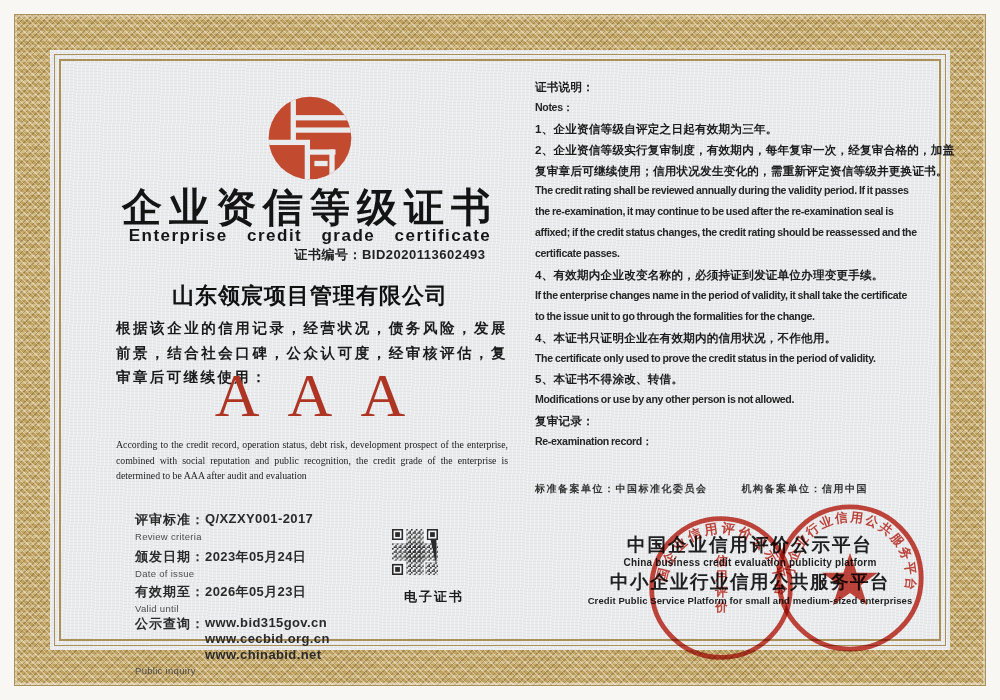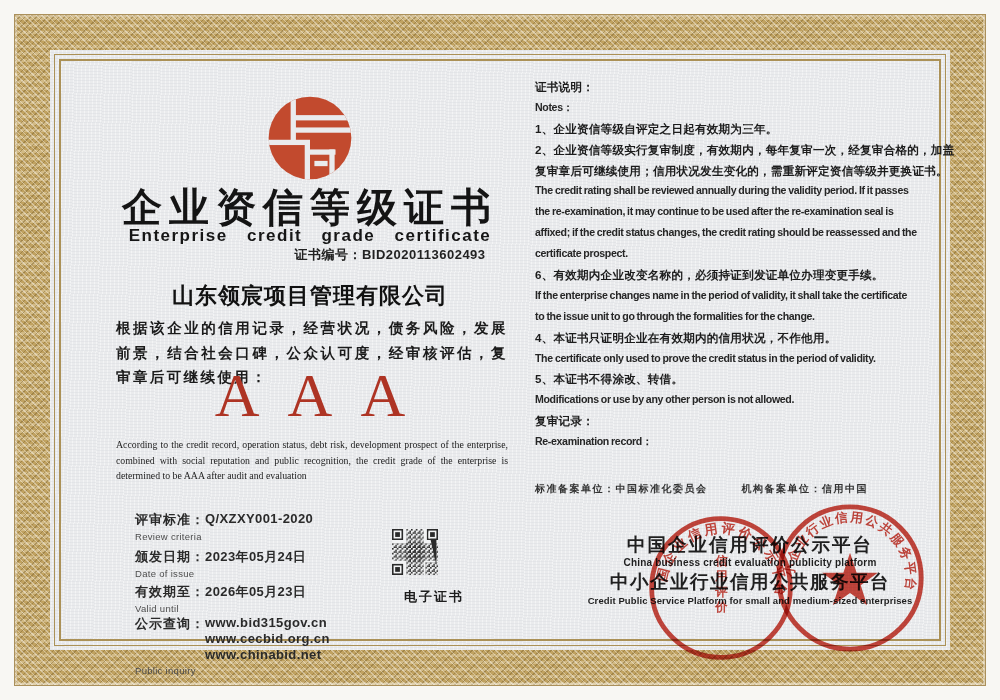--- a/index.html
+++ b/index.html
@@ -106,21 +106,21 @@
   <div class="cert-no"><span>证书编号：</span><span>BID2020113602493</span></div>
 
   <div class="company">山东领宸项目管理有限公司</div>
   <div class="stmt-cn">根据该企业的信用记录，经营状况，债务风险，发展前景，结合社会口碑，公众认可度，经审核评估，复审章后可继续使用：</div>
   <div class="grade">AAA</div>
   <div class="stmt-en">According to the credit record, operation status, debt risk, development prospect of the enterprise, combined with social reputation and public recognition, the credit grade of the enterprise is determined to be AAA after audit and evaluation</div>
 
   <div class="field" style="top:479px">
     <div class="frow">
         <span class="flabel">评审标准：</span>
-        <span class="fvalue">Q/XZXY001-2020</span>
+        <span class="fvalue">Q/XZXY001-2017</span>
       </div>
     <div class="fsub">Review criteria</div>
   </div>
   <div class="field" style="top:516px">
     <div class="frow">
         <span class="flabel">颁发日期：</span>
         <span class="fvalue">2023年05月24日</span>
       </div>
     <div class="fsub">Date of issue</div>
   </div>
@@ -171,22 +171,22 @@
 
   <div class="notes">
     <div class="nline cn">证书说明：</div>
     <div class="nline en">Notes：</div>
     <div class="nline cn">1、企业资信等级自评定之日起有效期为三年。</div>
     <div class="nline cn">2、企业资信等级实行复审制度，有效期内，每年复审一次，经复审合格的，加盖</div>
     <div class="nline cn">复审章后可继续使用；信用状况发生变化的，需重新评定资信等级并更换证书。</div>
     <div class="nline en">The credit rating shall be reviewed annually during the validity period. If it passes</div>
     <div class="nline en">the re-examination, it may continue to be used after the re-examination seal is</div>
     <div class="nline en">affixed; if the credit status changes, the credit rating should be reassessed and the</div>
-    <div class="nline en">certificate prospect.</div>
-    <div class="nline cn">6、有效期内企业改变名称的，必须持证到发证单位办理变更手续。</div>
+    <div class="nline en">certificate passes.</div>
+    <div class="nline cn">4、有效期内企业改变名称的，必须持证到发证单位办理变更手续。</div>
     <div class="nline en">If the enterprise changes name in the period of validity, it shall take the certificate</div>
     <div class="nline en">to the issue unit to go through the formalities for the change.</div>
     <div class="nline cn">4、本证书只证明企业在有效期内的信用状况，不作他用。</div>
     <div class="nline en">The certificate only used to prove the credit status in the period of validity.</div>
     <div class="nline cn">5、本证书不得涂改、转借。</div>
     <div class="nline en">Modifications or use by any other person is not allowed.</div>
     <div class="nline cn">复审记录：</div>
     <div class="nline en">Re-examination record：</div>
   </div>
 

